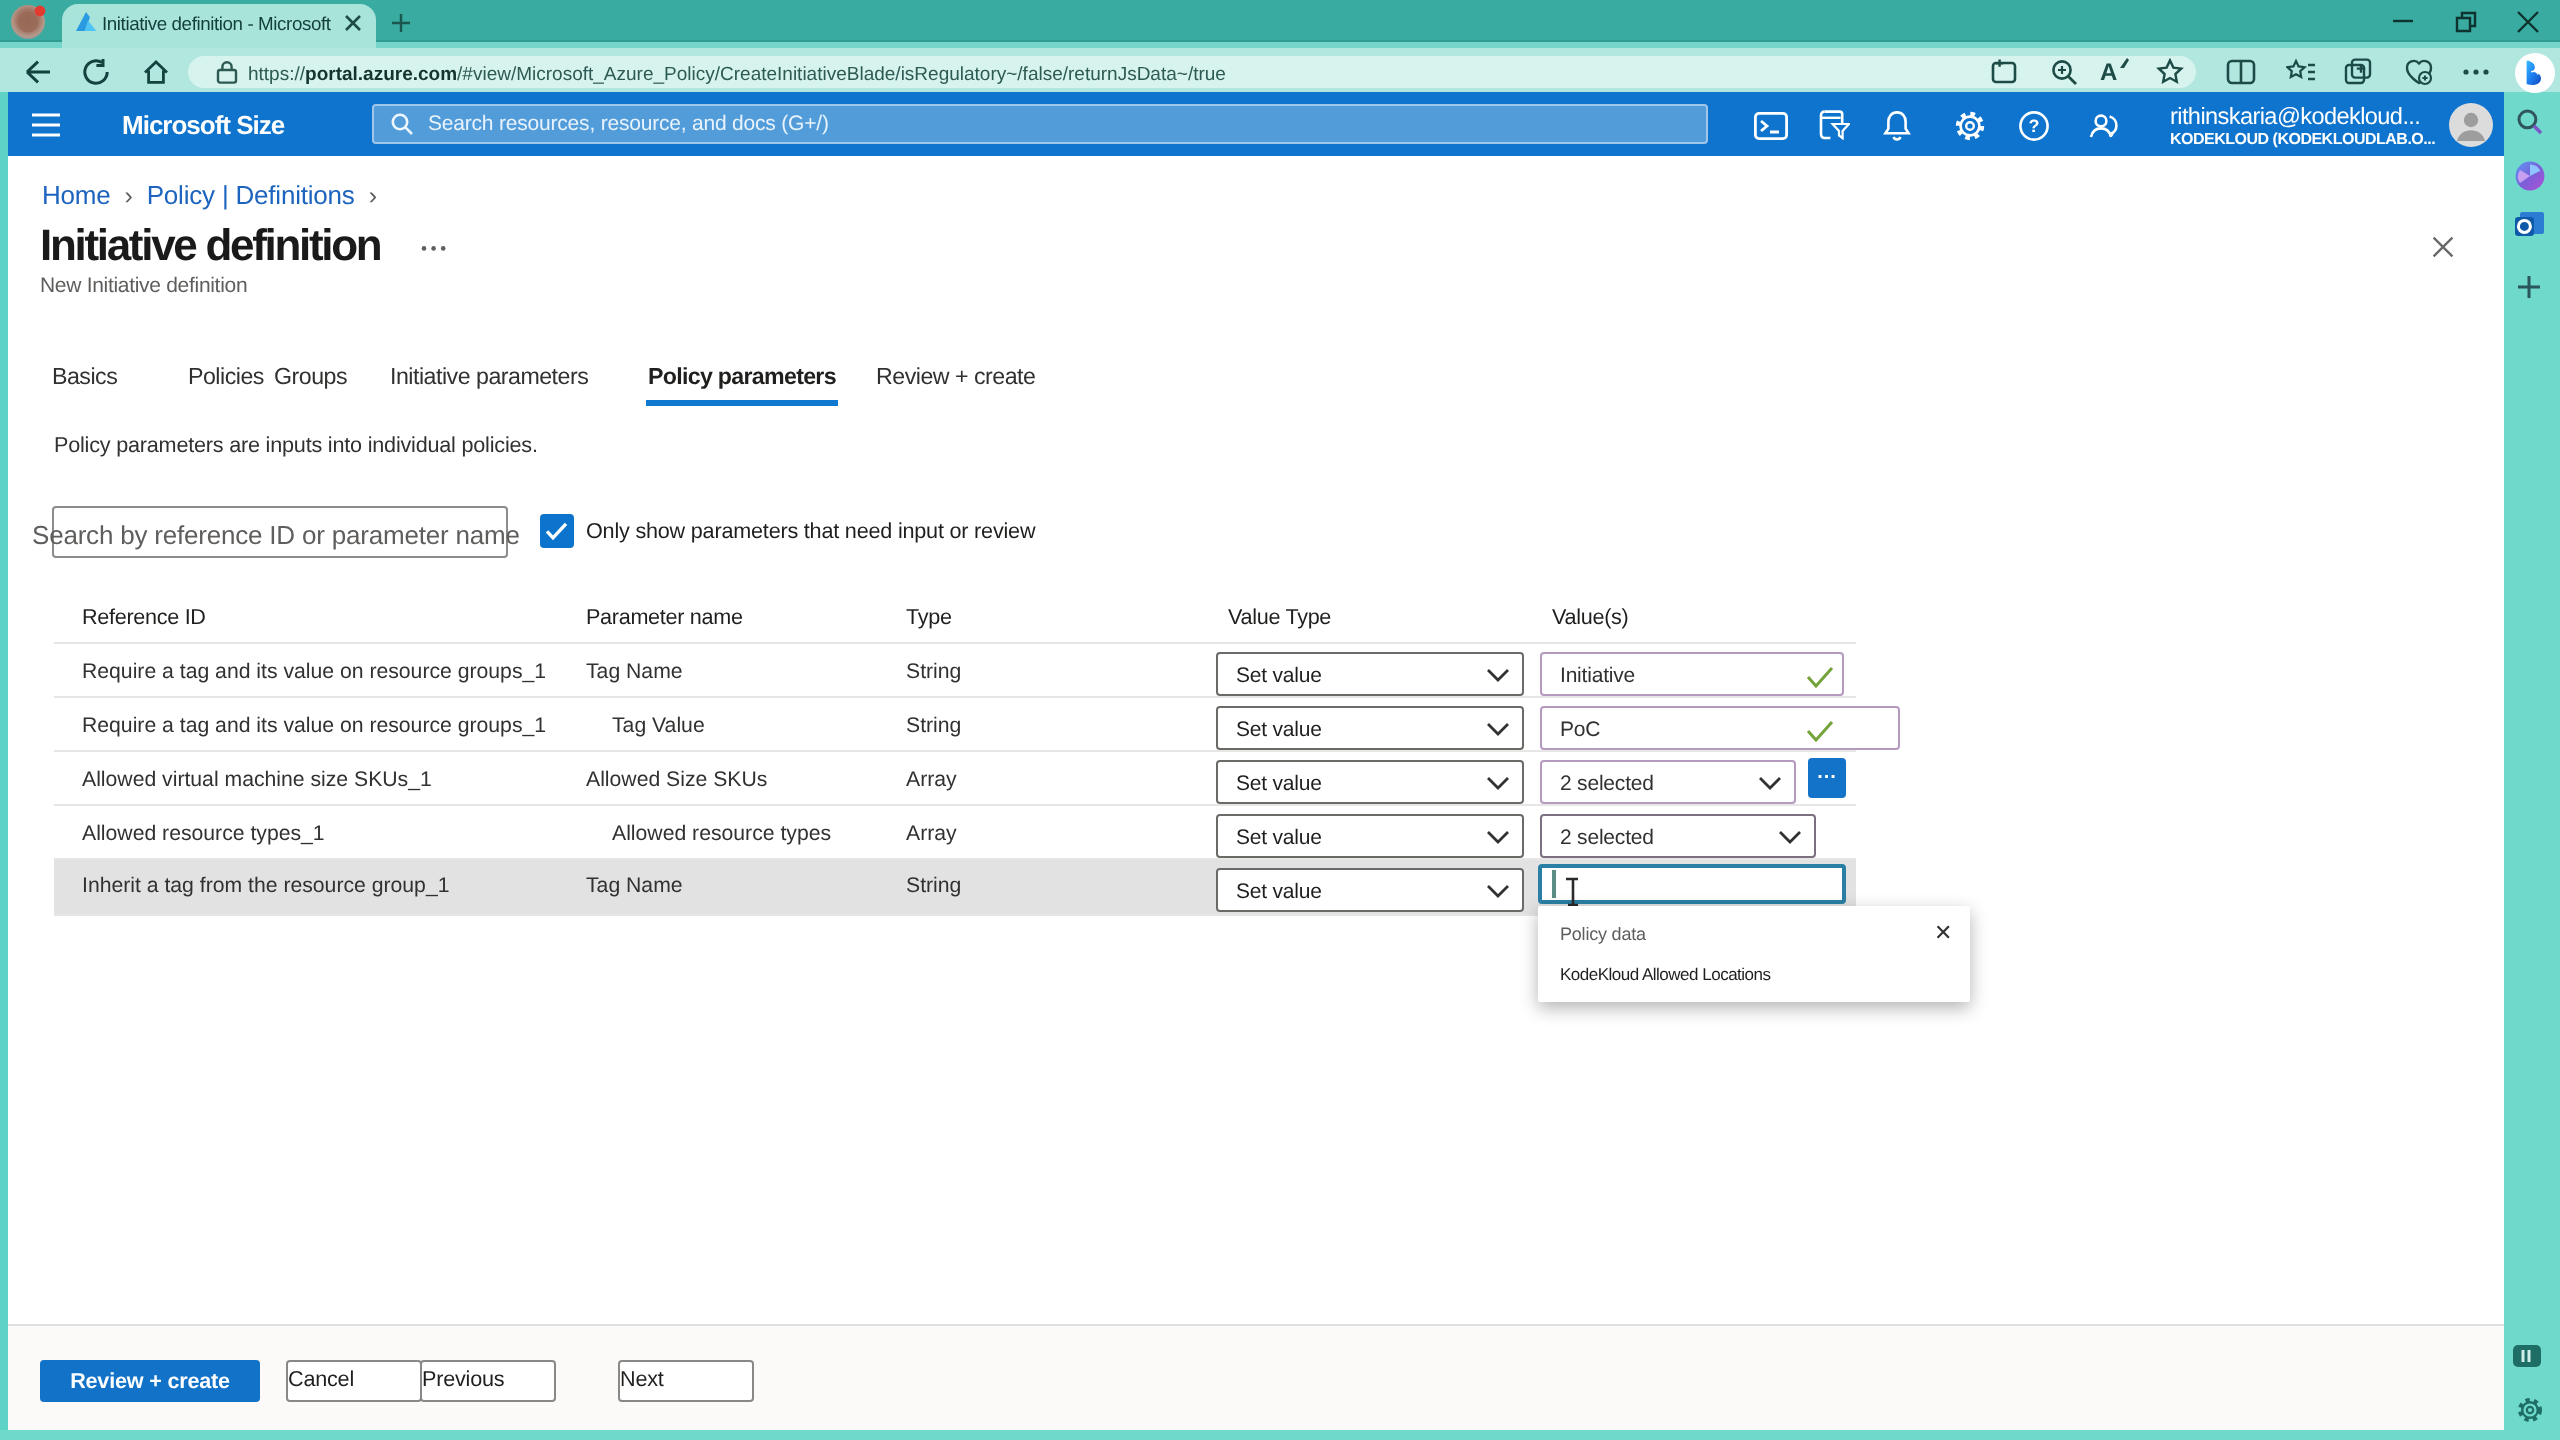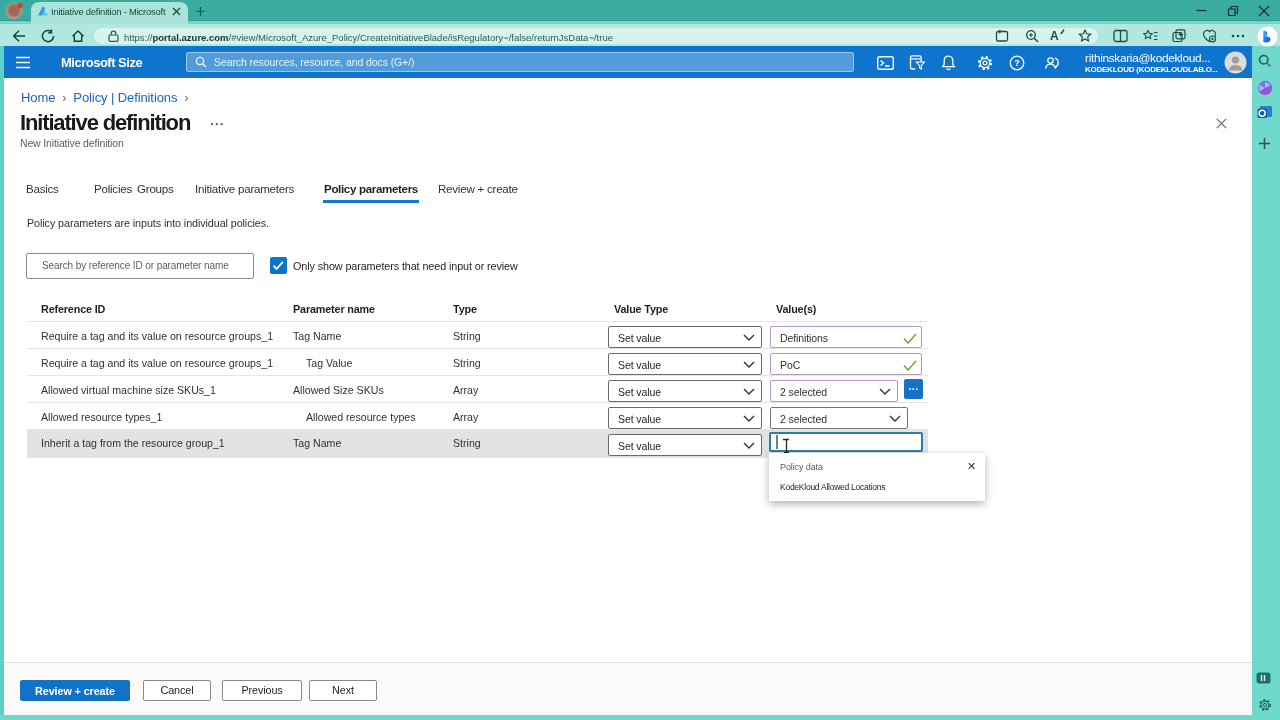--- a/index.html
+++ b/index.html
@@ -31,46 +31,46 @@
 
 #crumb{left:21px;top:89.5px;font-size:13px;color:#1c64bd;letter-spacing:-0.1px}
 #crumb .sep{color:#605e5c;padding:0 7px;font-size:12.5px}
 #title{left:20px;top:110px;font-size:22px;font-weight:bold;color:#1a1a1a;letter-spacing:-1.15px}
 #subtitle{left:20px;top:137px;font-size:10.5px;color:#605e5c;letter-spacing:-0.15px}
 .tabitem{top:182px;font-size:11.6px;color:#323130;letter-spacing:-0.25px;white-space:nowrap}
 #tabactive{font-weight:bold;color:#201f1e;letter-spacing:-0.35px}
 #tabunderline{left:323px;top:200px;width:96px;height:2.5px;background:#0f78cf}
 #desc{left:27px;top:217px;font-size:10.8px;color:#323130;letter-spacing:-0.1px}
 #searchbox{left:26px;top:253px;width:228px;height:26px;border:1px solid #8e8c8a;border-radius:2px;background:#fff}
-#searchph{left:42px;top:260px;font-size:10px;color:#605e5c;letter-spacing:-0.1px}
+#searchph{left:16px;top:260px;font-size:13px;color:#605e5c;letter-spacing:-0.1px}
 #cb{left:270px;top:257px;width:17px;height:17px;background:#0c74cc;border-radius:2px}
 #cblabel{left:293px;top:260px;font-size:10.8px;color:#201f1e;letter-spacing:-0.1px}
 
-.th{top:303px;font-size:10.8px;font-weight:bold;color:#201f1e;letter-spacing:-0.15px}
+.th{top:303px;font-size:10.8px;font-weight:normal;color:#201f1e;letter-spacing:-0.15px}
 .td{font-size:10.6px;color:#323130;letter-spacing:0;white-space:nowrap}
 .rowline{left:27px;width:901px;height:1px;background:#e8e6e4}
 #row5bg{left:27px;top:430px;width:901px;height:27px;background:#e2e2e2}
 .selbox{left:608px;width:154px;height:22px;border:1px solid #6b6a67;border-radius:2px;background:#fff}
 .selbox .t{position:absolute;left:9px;top:5px;font-size:10.5px;color:#201f1e;letter-spacing:-0.1px}
 .valbox{left:770px;height:22px;border-radius:2px;background:#fff}
 .valbox .t{position:absolute;left:9px;top:5px;font-size:10.5px;color:#323130;letter-spacing:-0.1px}
 .mauve{border:1px solid #b49ac0}
 .grayb{border:1px solid #7c7080}
 #dots3{left:904px;top:379px;width:19px;height:20px;background:#1273c9;border-radius:2px;color:#fff;font-size:10px;font-weight:bold;text-align:center;line-height:16px;letter-spacing:0.5px}
 #focusinput{left:769px;top:432px;width:154px;height:20px;border:2px solid #2a80a4;border-radius:2px;background:#fff}
 #caret{left:776px;top:435px;width:1.5px;height:14px;background:#5c8e86}
 
 #panel{left:769px;top:453px;width:216px;height:48px;background:#fff;box-shadow:0 3px 9px rgba(0,0,0,0.3);border-radius:1px}
 #saveddata{left:11px;top:9px;font-size:9px;color:#605e5c;position:absolute;letter-spacing:-0.1px}
 #panelx{left:198px;top:7px;font-size:11px;color:#323130;position:absolute}
 #kkitem{left:11px;top:29px;font-size:8.5px;color:#201f1e;position:absolute;letter-spacing:-0.25px}
 
 #footbg{left:4px;top:663px;width:1248px;height:52px;background:#fbfaf9}
 #footline{left:4px;top:662px;width:1248px;height:1px;background:#e1dfdd}
-.btn{top:680px;height:21px;border:1px solid #8a8886;border-radius:2px;background:#fff;font-size:10.8px;color:#201f1e;text-align:center;line-height:19px;letter-spacing:-0.1px}
+.btn{top:680px;height:21px;border:1px solid #8a8886;border-radius:2px;background:#fff;font-size:10.8px;color:#201f1e;line-height:19px;letter-spacing:-0.1px}
 #btnrc{left:20px;top:680px;width:110px;height:21px;background:#1172c8;border:1px solid #1172c8;border-radius:2px;color:#fff;font-weight:bold;font-size:10.8px;text-align:center;line-height:20px;letter-spacing:-0.1px}
 </style></head><body>
 <div id="root">
 
 <div class="a" id="tabbar"></div>
 <div class="a" id="band"></div>
 <div class="a" id="tab"></div>
 <div class="a" id="tabtitle">Initiative definition - Microsoft A</div>
 <div class="a" id="toolbar"></div>
 <div class="a" id="urlpill"></div>
@@ -171,26 +171,26 @@
       </svg>
     </div>
 <div class="a selbox" style="top:434px">
       <span class="t">Set value</span>
       <svg class="a" style="left:134px;top:7px" width="12" height="8">
         <path d="M1 1l5 5 5-5" stroke="#323130" stroke-width="1.4" fill="none"></path>
       </svg>
     </div>
 
 <div class="a valbox mauve" style="top:326px;width:152px">
-      <span class="t">Definitions</span>
+      <span class="t">Initiative</span>
       <svg class="a" style="left:132px;top:6px" width="14" height="11">
         <path d="M1 5.5l4 4.5 8-9" stroke="#74a33c" stroke-width="1.5" fill="none"></path>
       </svg>
     </div>
-<div class="a valbox mauve" style="top:353px;width:152px">
+<div class="a valbox mauve" style="top:353px;width:180px">
       <span class="t">PoC</span>
       <svg class="a" style="left:132px;top:6px" width="14" height="11">
         <path d="M1 5.5l4 4.5 8-9" stroke="#74a33c" stroke-width="1.5" fill="none"></path>
       </svg>
     </div>
 <div class="a valbox mauve" style="top:380px;width:128px">
       <span class="t">2 selected</span>
       <svg class="a" style="left:108px;top:7px" width="12" height="8">
         <path d="M1 1l5 5 5-5" stroke="#323130" stroke-width="1.4" fill="none"></path>
       </svg>
@@ -212,21 +212,21 @@
 <div class="a" id="panel">
   <div id="saveddata">Policy data</div>
   <div id="panelx">✕</div>
   <div id="kkitem">KodeKloud Allowed Locations</div>
 </div>
 
 <div class="a" id="footbg"></div>
 <div class="a" id="footline"></div>
 <div class="a" id="btnrc">Review + create</div>
 <div class="a btn" style="left:143px;width:68px">Cancel</div>
-<div class="a btn" style="left:222px;width:80px">Previous</div>
+<div class="a btn" style="left:210px;width:68px">Previous</div>
 <div class="a btn" style="left:309px;width:68px">Next</div>
 
 <svg class="a" style="left:5px;top:2px" width="18" height="18">
       <defs>
         <radialGradient id="avg" cx="50%" cy="45%" r="60%">
           <stop offset="0%" stop-color="#8f6152"></stop>
           <stop offset="55%" stop-color="#a57767"></stop>
           <stop offset="80%" stop-color="#b49a8c"></stop>
           <stop offset="100%" stop-color="#83909a"></stop>
         </radialGradient>

